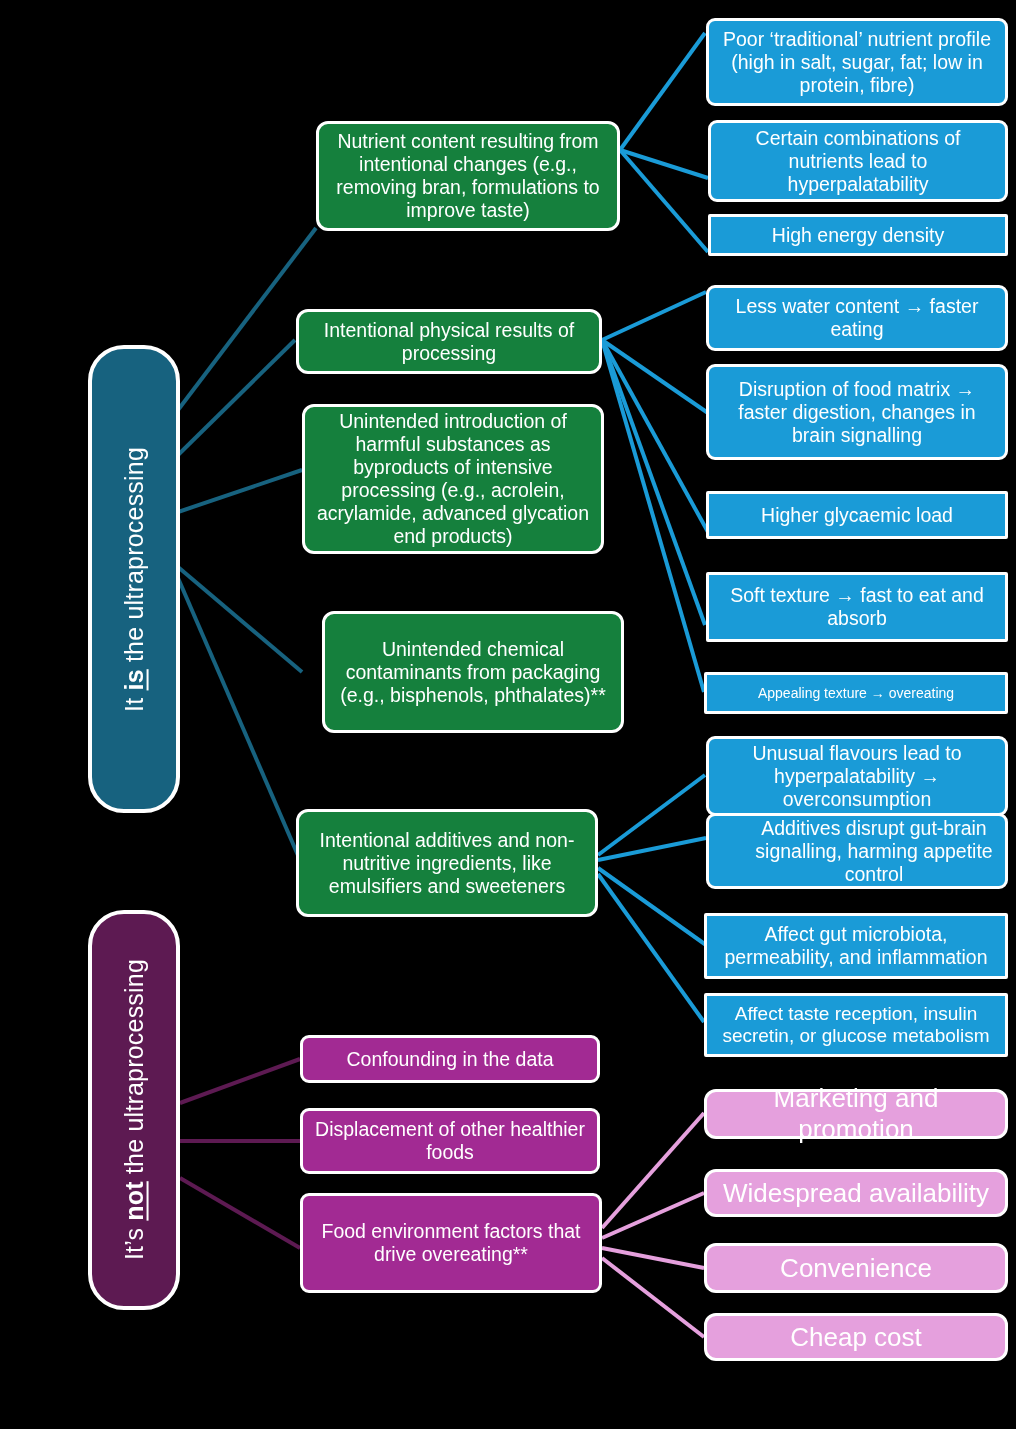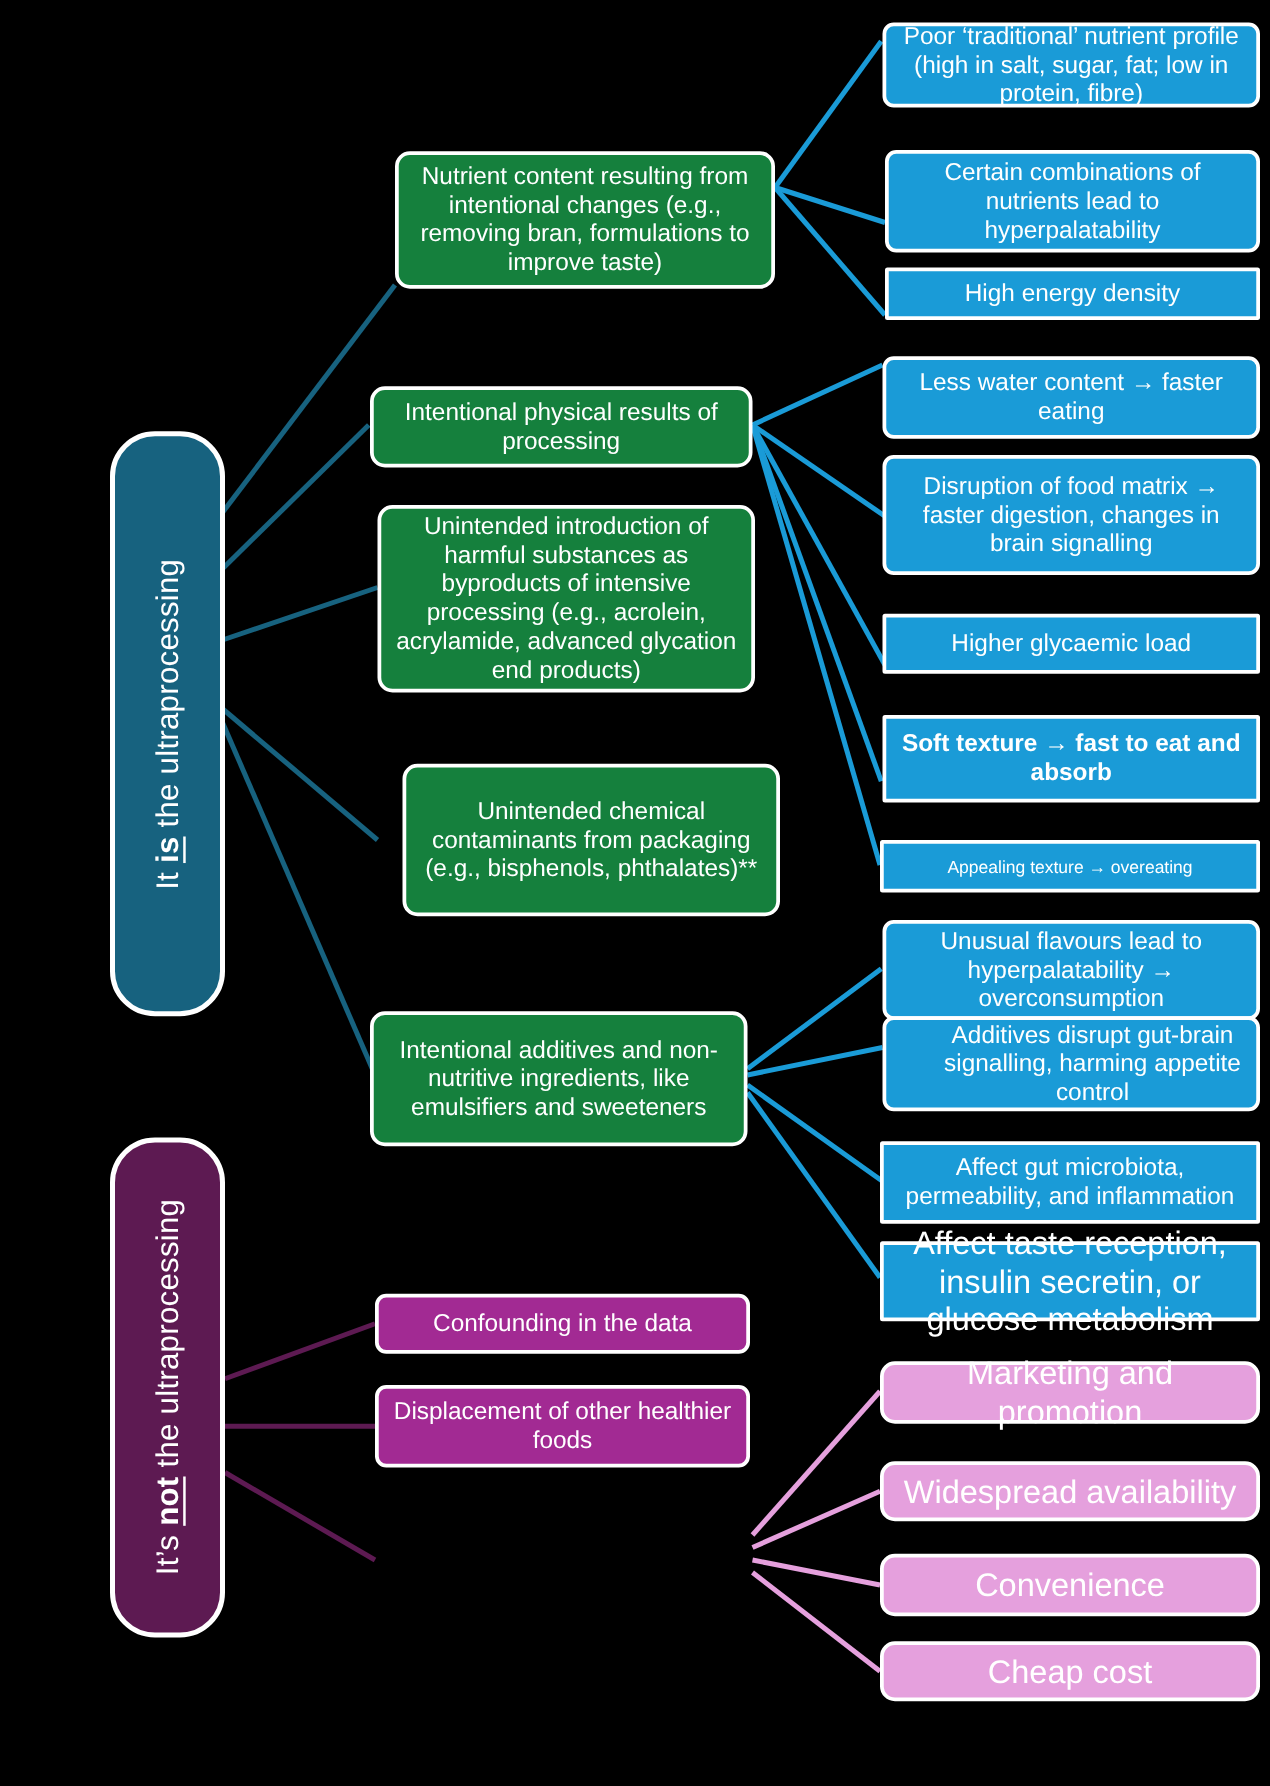--- a/index.html
+++ b/index.html
@@ -87,48 +87,49 @@
   <div class="node dark" style="left:316px;top:121px;width:304px;height:110px;">Nutrient content resulting from intentional changes (e.g., removing bran, formulations to improve taste)</div>
 
   <div class="node dark" style="left:296px;top:309px;width:306px;height:65px;">Intentional physical results of processing</div>
 
   <div class="node dark" style="left:302px;top:404px;width:302px;height:150px;">Unintended introduction of harmful substances as byproducts of intensive processing (e.g., acrolein, acrylamide, advanced glycation end products)</div>
 
   <div class="node dark" style="left:302px;top:611px;width:302px;height:122px;margin-left:20px;">Unintended chemical contaminants from packaging (e.g., bisphenols, phthalates)**</div>
 
   <div class="node dark" style="left:296px;top:809px;width:302px;height:108px;">Intentional additives and non-nutritive ingredients, like emulsifiers and sweeteners</div>
 
-  <div class="node blue" style="left:706px;top:18px;width:302px;height:68px;">Poor ‘traditional’ nutrient profile (high in salt, sugar, fat; low in protein, fibre)</div>
+  <div class="node blue" style="left:706px;top:18px;width:302px;height:88px;">Poor ‘traditional’ nutrient profile (high in salt, sugar, fat; low in protein, fibre)</div>
 
   <div class="node blue" style="left:708px;top:120px;width:300px;height:82px;">Certain combinations of nutrients lead to hyperpalatability</div>
 
   <div class="node blue sq" style="left:708px;top:214px;width:300px;height:42px;">High energy density</div>
 
   <div class="node blue" style="left:706px;top:285px;width:302px;height:66px;">Less water content → faster eating</div>
 
   <div class="node blue" style="left:706px;top:364px;width:302px;height:96px;">Disruption of food matrix → faster digestion, changes in brain signalling</div>
 
   <div class="node blue sq" style="left:706px;top:491px;width:302px;height:48px;">Higher glycaemic load</div>
 
-  <div class="node blue sq" style="left:706px;top:572px;width:302px;height:70px;font-weight:bold;">Soft texture → fast to eat and absorb</div>
+  <div class="node blue sq" style="left:706px;top:572px;width:302px;height:70px;">Soft texture → fast to eat and absorb</div>
 
   <div class="node blue sq" style="left:704px;top:672px;width:304px;height:42px;font-size:14px;">Appealing texture → overeating</div>
 
   <div class="node blue" style="left:706px;top:736px;width:302px;height:80px;">Unusual flavours lead to hyperpalatability → overconsumption</div>
 
   <div class="node blue" style="left:706px;top:813px;width:302px;height:76px;padding-left:43px;">Additives disrupt gut-brain signalling, harming appetite control</div>
 
   <div class="node blue sq" style="left:704px;top:913px;width:304px;height:66px;">Affect gut microbiota, permeability, and inflammation</div>
 
-  <div class="node blue sq" style="left:704px;top:993px;width:304px;height:64px;font-size:26px;">Affect taste reception, insulin secretin, or glucose metabolism</div>
+  <div class="node blue sq" style="left:704px;top:993px;width:304px;height:64px;font-size:19px;">Affect taste reception, insulin secretin, or glucose metabolism</div>
 
   <div class="node mag sq" style="left:300px;top:1035px;width:300px;height:48px;">Confounding in the data</div>
 
   <div class="node mag sq" style="left:300px;top:1108px;width:300px;height:66px;">Displacement of other healthier foods</div>
 
+  <div class="node mag" style="left:300px;top:1193px;width:302px;height:100px;">Food environment factors that drive overeating**</div>
 
   <div class="node pink" style="left:704px;top:1089px;width:304px;height:50px;">Marketing and promotion</div>
 
   <div class="node pink" style="left:704px;top:1169px;width:304px;height:48px;">Widespread availability</div>
 
   <div class="node pink" style="left:704px;top:1243px;width:304px;height:50px;">Convenience</div>
 
   <div class="node pink" style="left:704px;top:1313px;width:304px;height:48px;">Cheap cost</div>
 
 </div>

